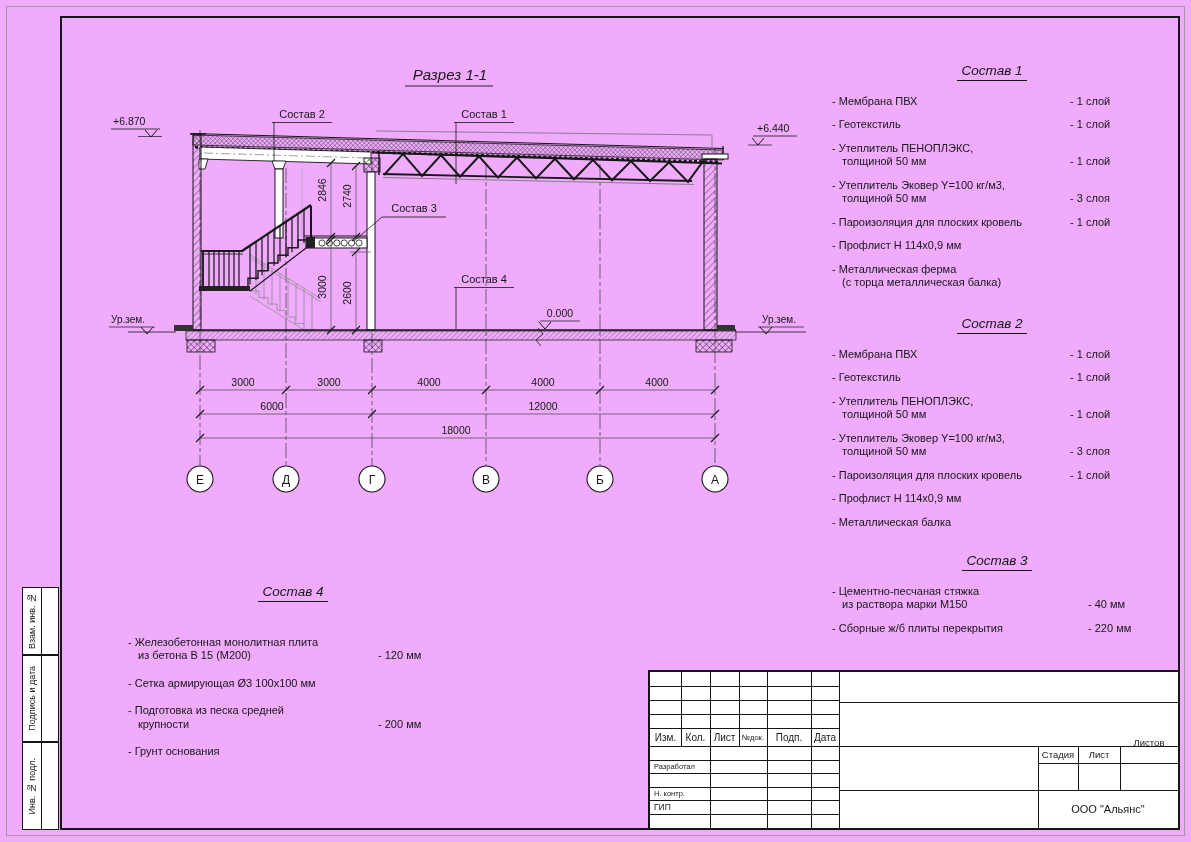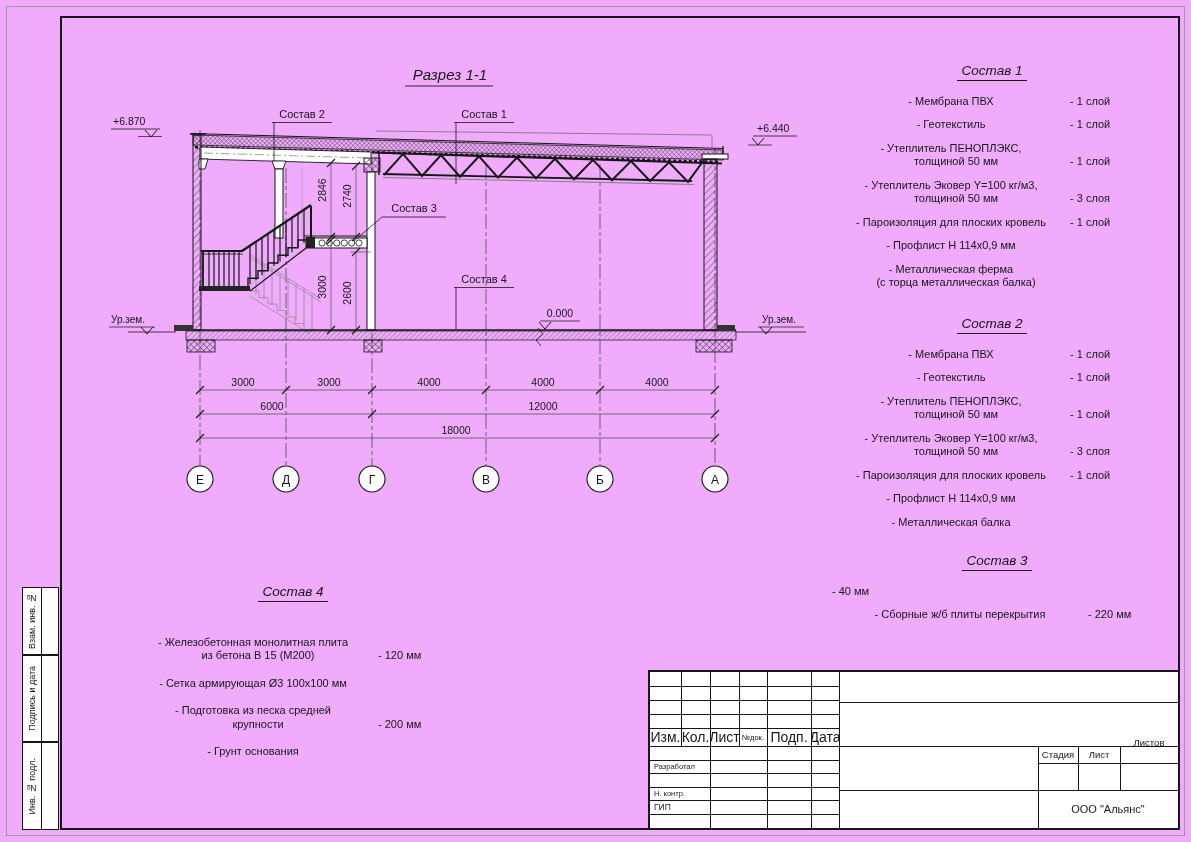--- a/index.html
+++ b/index.html
@@ -8,38 +8,38 @@
   .outer-edge{position:absolute;left:6px;top:6px;right:6px;bottom:6px;border:1px solid #9a9a9a;}
   .frame{position:absolute;left:60px;top:16px;width:1120px;height:814px;border:2px solid #161616;box-sizing:border-box;}
   svg.draw{position:absolute;left:0;top:0;}
   svg.draw text{font-family:"Liberation Sans",sans-serif;fill:#161616;}
 
   
   .slist{position:absolute;font-size:11px;line-height:13.5px;color:#161616;}
   .ltitle-row{text-align:center;margin-bottom:16px;}
   .ltitle{font-style:italic;font-size:13.5px;border-bottom:1px solid #161616;padding:0 5px 2px;}
   .item{display:flex;align-items:flex-end;margin-bottom:10px;}
-  .item .t{white-space:pre-line;padding-left:10px;text-indent:-10px;width:228px;flex:none;text-align:center;}
+  .item .t{white-space:pre-line;padding-left:10px;text-indent:-10px;width:228px;flex:none;}
   .item .v{white-space:nowrap;text-align:center;}
   #list-s3 .t{width:246px;}
   #list-s4 .t{width:240px;}
   #list-s4 .item{margin-bottom:14px;}
   #list-s4 .ltitle-row{margin-bottom:36px;}
 
   
   .vcell{position:absolute;left:22px;width:37px;border:1px solid #161616;display:flex;box-sizing:border-box;background:#fff;}
   .vlab{width:18px;border-right:1px solid #161616;display:flex;align-items:center;justify-content:center;}
   .vlab span{writing-mode:vertical-rl;transform:rotate(180deg);font-size:9px;white-space:nowrap;}
   .vblank{flex:1;}
 
   
   .stamp{position:absolute;left:648px;top:670px;width:528px;height:156px;border:2px solid #161616;background:#fff;}
   .stamp .vl{position:absolute;width:1px;background:#161616;}
   .stamp .hl{position:absolute;height:1px;background:#161616;}
-  .scell{position:absolute;display:flex;align-items:center;justify-content:center;font-size:14px;overflow:hidden;}
+  .scell{position:absolute;display:flex;align-items:center;justify-content:center;font-size:10px;overflow:hidden;}
   .scell.left{justify-content:flex-start;padding-left:4px;}
   .fs75{font-size:7.5px;} .fs85{font-size:8.5px;} .fs95{font-size:9.5px;} .fs11{font-size:11px;}
 </style>
 </head>
 <body>
 
 <div class="sheet">
   <div class="outer-edge"></div>
   <div class="frame"></div>
 
@@ -393,20 +393,22 @@
       </div>
     <div class="item">
         <div class="t">- Металлическая балка</div>
         <div class="v"></div>
       </div>
   </div>
 
   <div class="slist" id="list-s3" style="left:832px;top:554px;width:330px">
     <div class="ltitle-row"><span class="ltitle">Состав 3</span></div>
     <div class="item">
+        <div class="t">- Цементно-песчаная стяжка
+из раствора марки М150</div>
         <div class="v">- 40 мм</div>
       </div>
     <div class="item">
         <div class="t">- Сборные ж/б плиты перекрытия</div>
         <div class="v">- 220 мм</div>
       </div>
   </div>
 
   <div class="slist" id="list-s4" style="left:128px;top:585px;width:330px">
     <div class="ltitle-row"><span class="ltitle">Состав 4</span></div>

